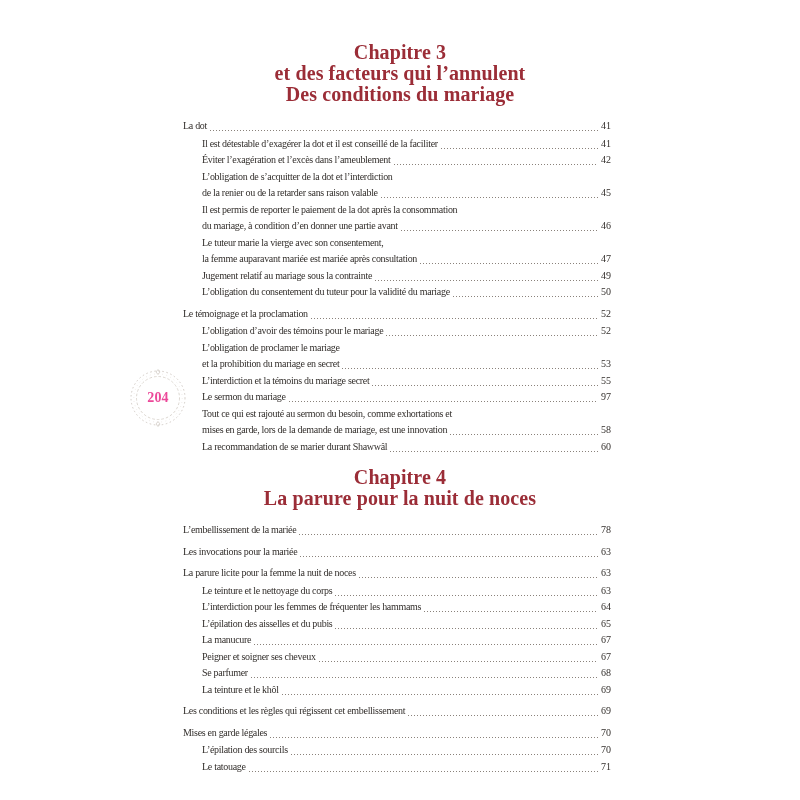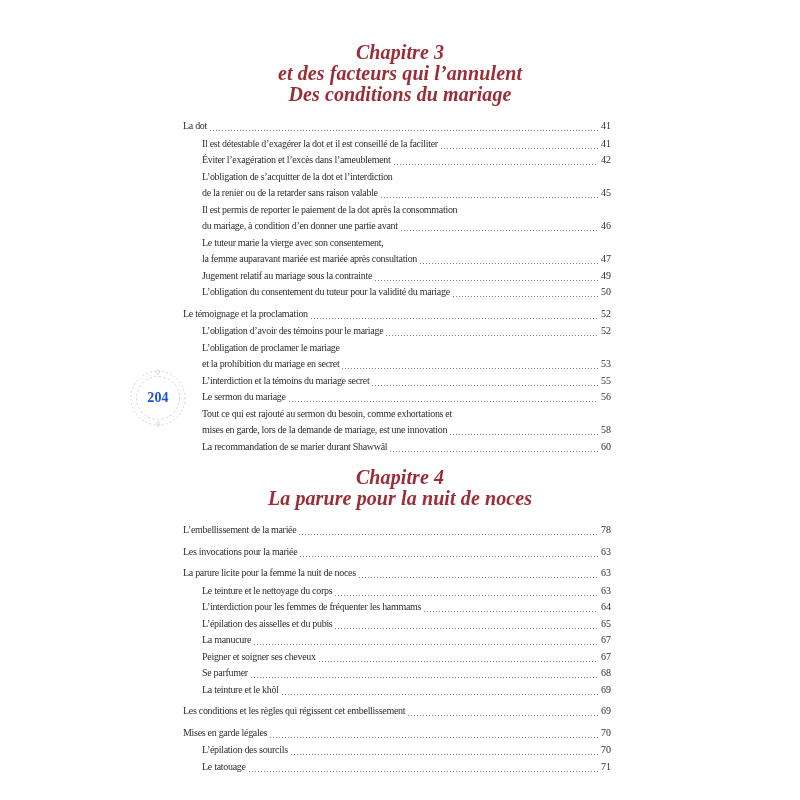--- a/index.html
+++ b/index.html
@@ -23,21 +23,20 @@
     width: 434px;
   }
   .chapter-heading {
     text-align: center;
     color: #9b2d37;
     font-weight: bold;
     font-size: 20px;
     line-height: 21px;
     margin-bottom: 13px;
     letter-spacing: 0.1px;
-    font-style: italic;
   }
   .toc-section + .toc-section .chapter-heading {
     margin-top: 12px;
   }
   .toc {
     font-size: 10px;
     letter-spacing: -0.3px;
   }
   .entry.l0 { margin: 5px 0 1px 0; }
   .entry.l0 .line { padding-left: 0; }
@@ -76,21 +75,21 @@
     position: absolute;
     left: 0; top: 0;
   }
   .badge-number {
     position: absolute;
     left: 0; top: 0;
     width: 58px; height: 58px;
     display: flex;
     align-items: center;
     justify-content: center;
-    color: #1d4ed8;
+    color: #ec4899;
     font-weight: bold;
     font-size: 14px;
     letter-spacing: 0.2px;
   }
 </style>
 </head>
 <body>
 
 <div class="page">
 
@@ -206,21 +205,21 @@
             <div class="line">
               <span class="txt">L’interdiction et la témoins du mariage secret</span>
               <span class="leader"></span>
               <span class="pagenum">55</span>
             </div>
           </div>
           <div class="entry l1">
             <div class="line">
               <span class="txt">Le sermon du mariage</span>
               <span class="leader"></span>
-              <span class="pagenum">56</span>
+              <span class="pagenum">97</span>
             </div>
           </div>
           <div class="entry l1">
             <div class="line">
               <span class="txt">Tout ce qui est rajouté au sermon du besoin, comme exhortations et</span>
             </div>
             <div class="line">
               <span class="txt">mises en garde, lors de la demande de mariage, est une innovation</span>
               <span class="leader"></span>
               <span class="pagenum">58</span>

